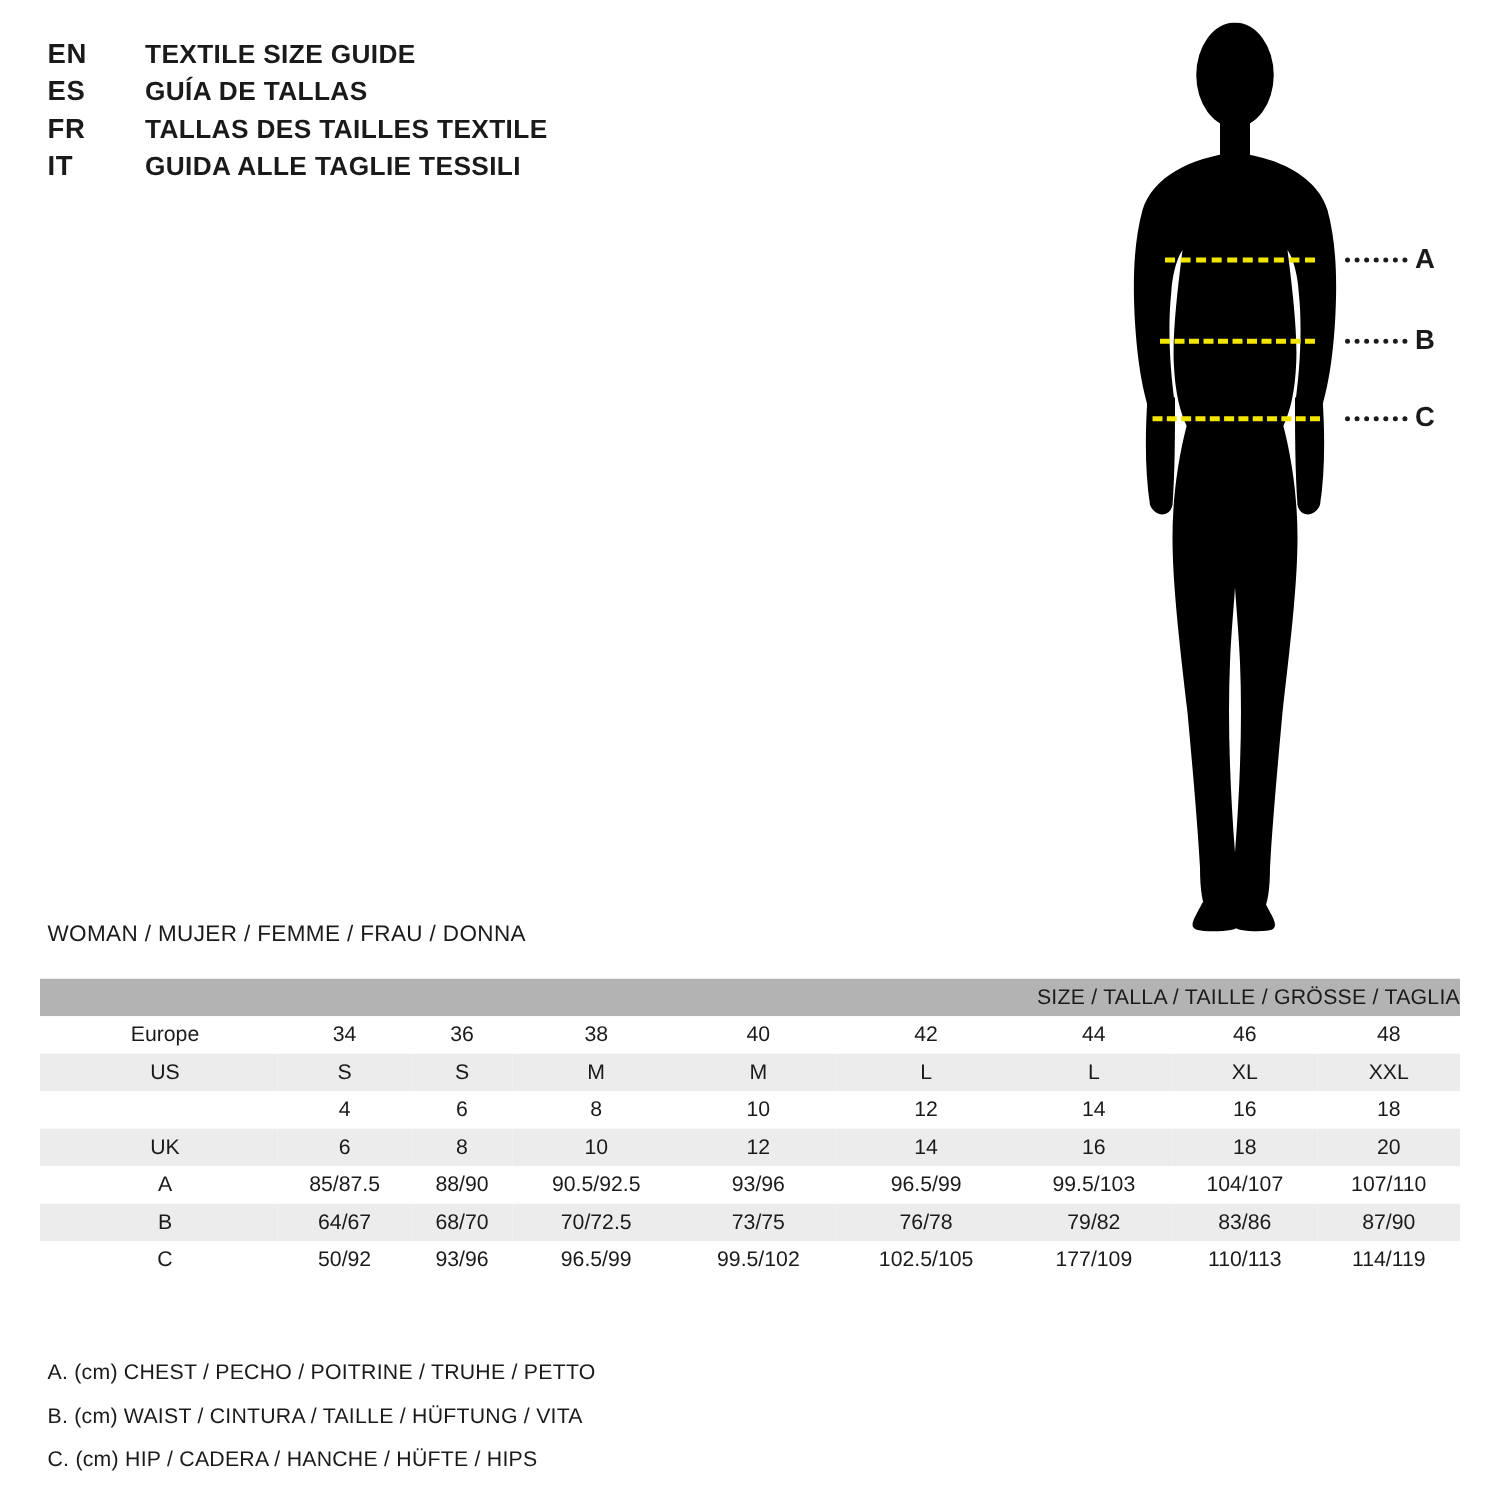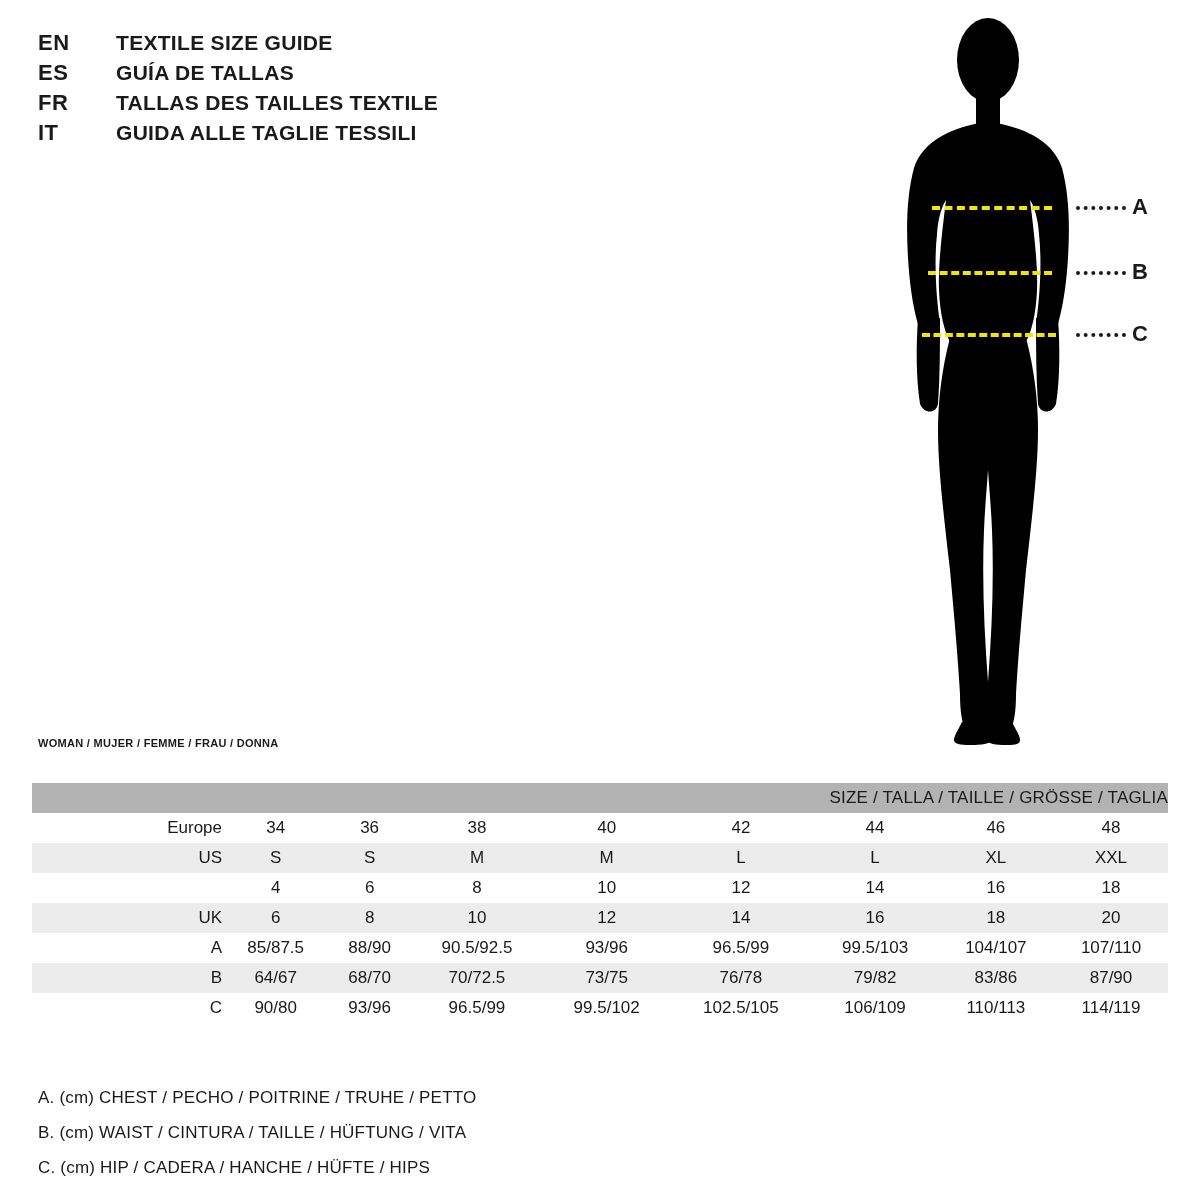--- a/index.html
+++ b/index.html
@@ -65,22 +65,22 @@
     font-size: 22px;
     font-weight: bold;
     color: #1a1a1a;
   }
 
   
   #woman-heading {
     position: absolute;
     top: 737px;
     left: 38px;
-    font-size: 11px;
-    font-weight: bold;
+    font-size: 18px;
+    font-weight: normal;
     letter-spacing: 0.3px;
   }
   #size-table {
     position: absolute;
     top: 783px;
     left: 32px;
     width: 1136px;
     border-collapse: collapse;
     font-size: 17px;
   }
@@ -91,21 +91,21 @@
     color: #1a1a1a;
   }
   #size-table tr.head td {
     background: #b3b3b3;
     text-align: right;
     padding-left: 10px;
     font-size: 17px;
     letter-spacing: 0.2px;
   }
   #size-table td.rowlabel {
-    text-align: right;
+    text-align: center;
     padding-left: 10px;
     width: 180px;
   }
   #size-table tr.shade td { background: #ececec; }
   #size-table tr.plain td { background: #ffffff; }
 
   
   #legend {
     position: absolute;
     top: 1088px;
@@ -274,26 +274,26 @@
       <td>68/70</td>
       <td>70/72.5</td>
       <td>73/75</td>
       <td>76/78</td>
       <td>79/82</td>
       <td>83/86</td>
       <td>87/90</td>
     </tr>
     <tr class="plain">
       <td class="rowlabel">C</td>
-      <td>90/80</td>
+      <td>50/92</td>
       <td>93/96</td>
       <td>96.5/99</td>
       <td>99.5/102</td>
       <td>102.5/105</td>
-      <td>106/109</td>
+      <td>177/109</td>
       <td>110/113</td>
       <td>114/119</td>
     </tr>
   </tbody>
 </table>
 
 <div id="legend">
   <div class="legend-row">A. (cm) CHEST / PECHO / POITRINE / TRUHE / PETTO</div>
   <div class="legend-row">B. (cm) WAIST / CINTURA / TAILLE / HÜFTUNG / VITA</div>
   <div class="legend-row">C. (cm) HIP / CADERA / HANCHE / HÜFTE / HIPS</div>

